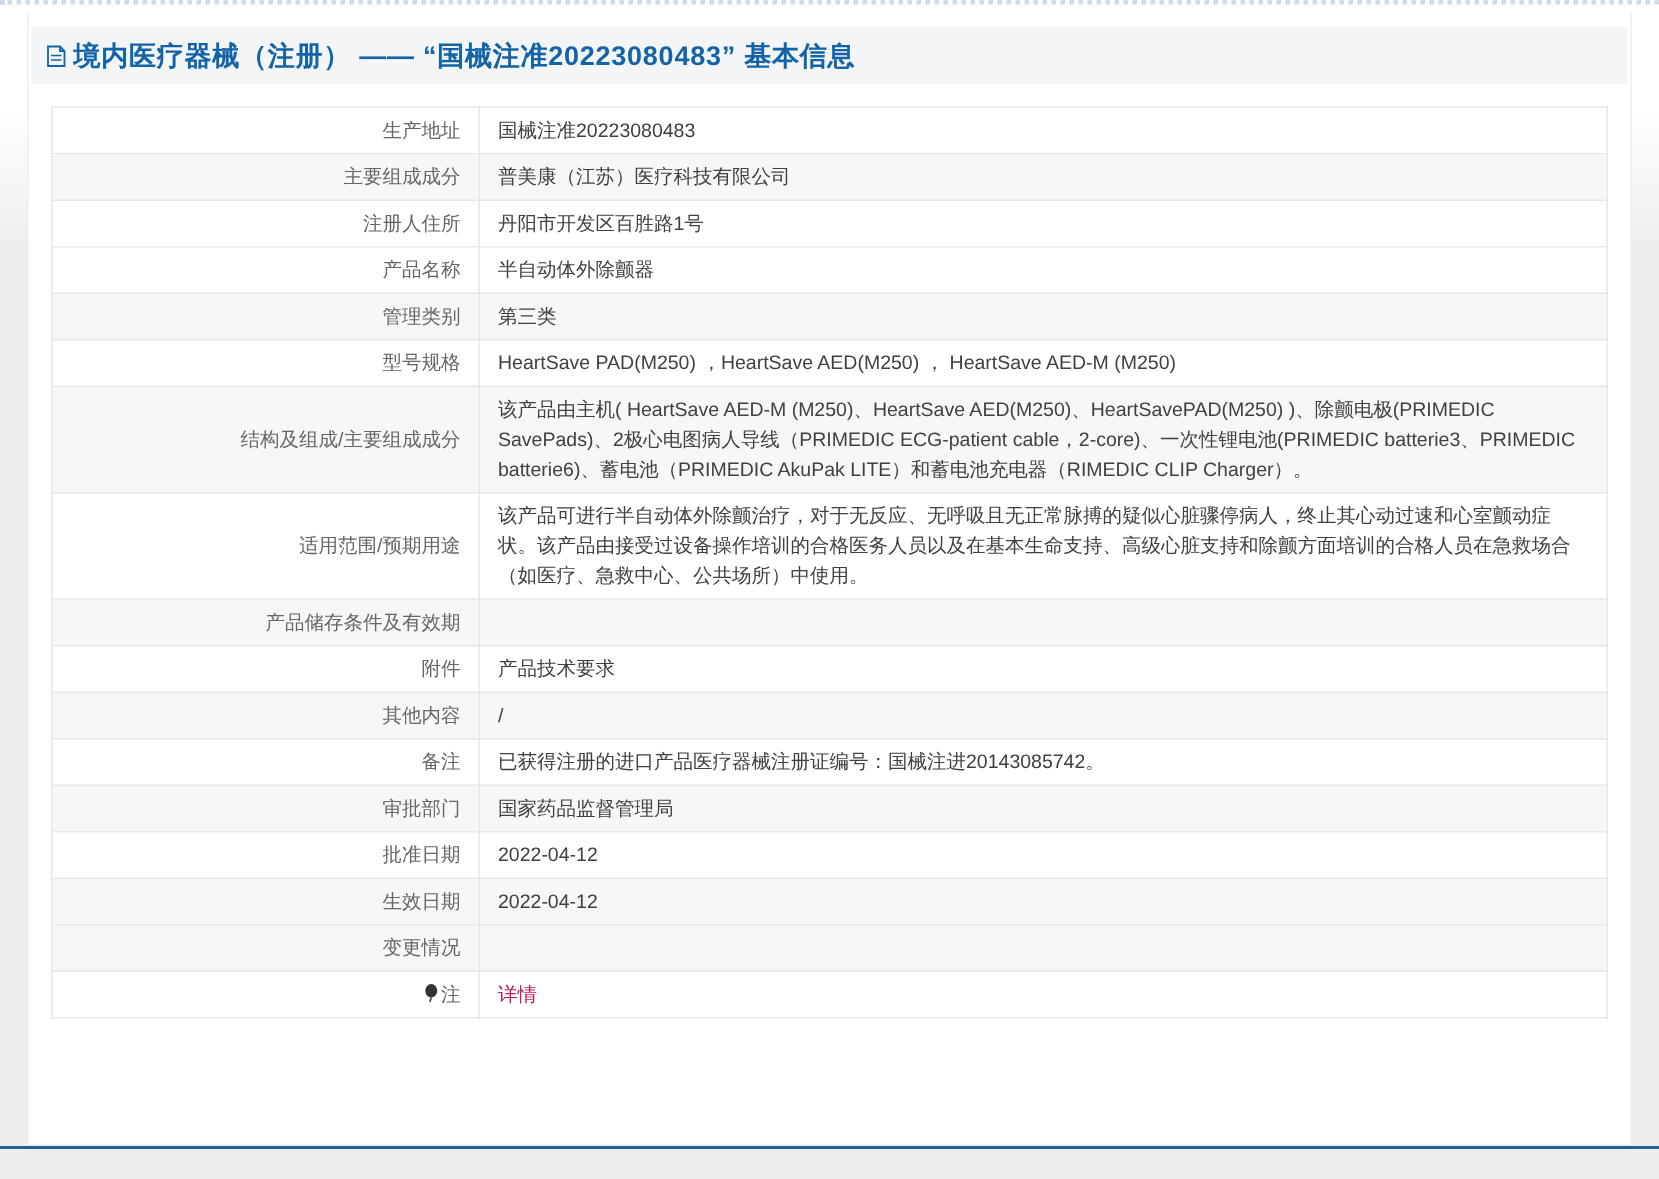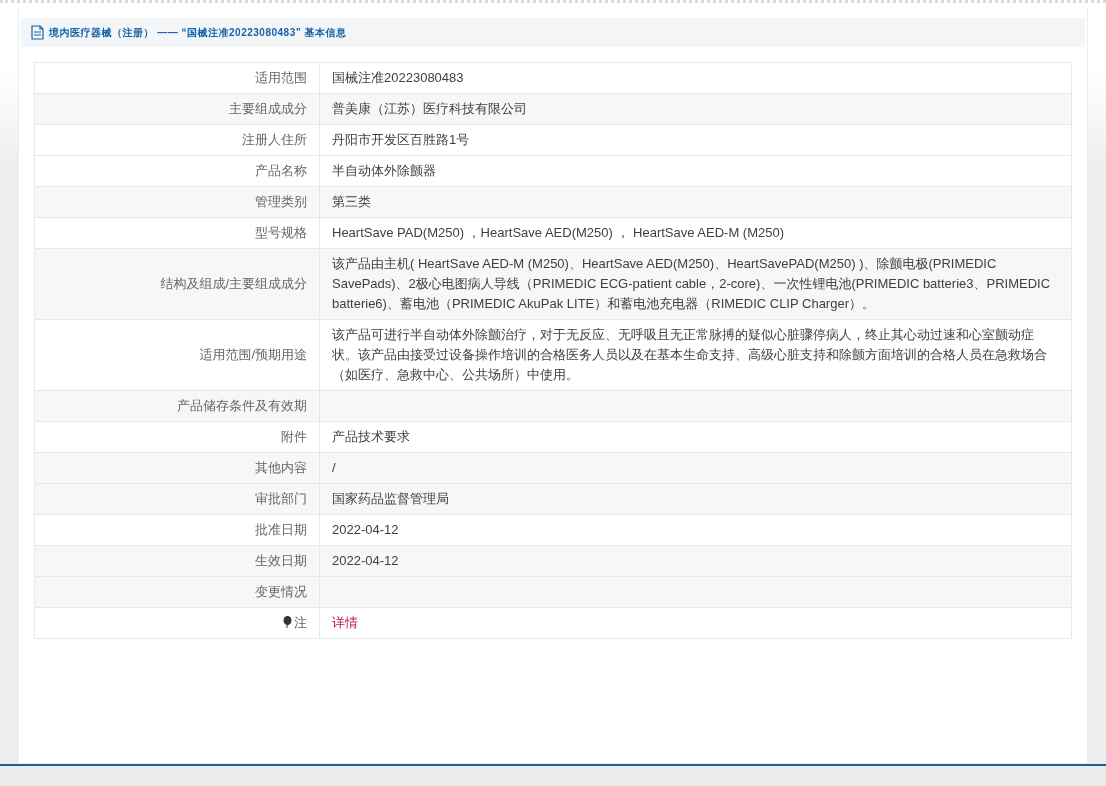--- a/index.html
+++ b/index.html
@@ -25,21 +25,21 @@
     margin: 10px 2px 0 2px;
     background: #f4f5f7;
     padding: 7px 10px;
     display: flex;
     align-items: center;
     gap: 5px;
   }
   .page-header .doc-icon { flex: 0 0 auto; display: inline-flex; }
   .page-title {
     color: #1263a8;
-    font-size: 10px;
+    font-size: 18px;
     font-weight: bold;
     letter-spacing: 0.5px;
   }
   .tbl-wrap { margin: 15px; }
   table.info-table {
     width: 100%;
     border-collapse: collapse;
     border: 1px solid #dcdcdc;
     font-size: 13px;
   }
@@ -84,21 +84,21 @@
         <line x1="3" y1="10" x2="10" y2="10" stroke="#1263a8" stroke-width="1"></line>
       </svg>
     </span>
     <span class="page-title">境内医疗器械（注册） —— “国械注准20223080483” 基本信息</span>
   </div>
 
   <div class="tbl-wrap">
     <table class="info-table">
       <tbody id="info-tbody">
           <tr>
-            <td class="label-cell"><span>适用范围</span></td>
+            <td class="label-cell"><span>生产地址</span></td>
             <td class="value-cell">国械注准20223080483</td>
           </tr>
           <tr class="stripe">
             <td class="label-cell"><span>主要组成成分</span></td>
             <td class="value-cell">普美康（江苏）医疗科技有限公司</td>
           </tr>
           <tr>
             <td class="label-cell"><span>注册人住所</span></td>
             <td class="value-cell">丹阳市开发区百胜路1号</td>
           </tr>
@@ -127,20 +127,24 @@
             <td class="value-cell"></td>
           </tr>
           <tr>
             <td class="label-cell"><span>附件</span></td>
             <td class="value-cell">产品技术要求</td>
           </tr>
           <tr class="stripe">
             <td class="label-cell"><span>其他内容</span></td>
             <td class="value-cell">/</td>
           </tr>
+          <tr>
+            <td class="label-cell"><span>备注</span></td>
+            <td class="value-cell">已获得注册的进口产品医疗器械注册证编号：国械注进20143085742。</td>
+          </tr>
           <tr class="stripe">
             <td class="label-cell"><span>审批部门</span></td>
             <td class="value-cell">国家药品监督管理局</td>
           </tr>
           <tr>
             <td class="label-cell"><span>批准日期</span></td>
             <td class="value-cell">2022-04-12</td>
           </tr>
           <tr class="stripe">
             <td class="label-cell"><span>生效日期</span></td>

